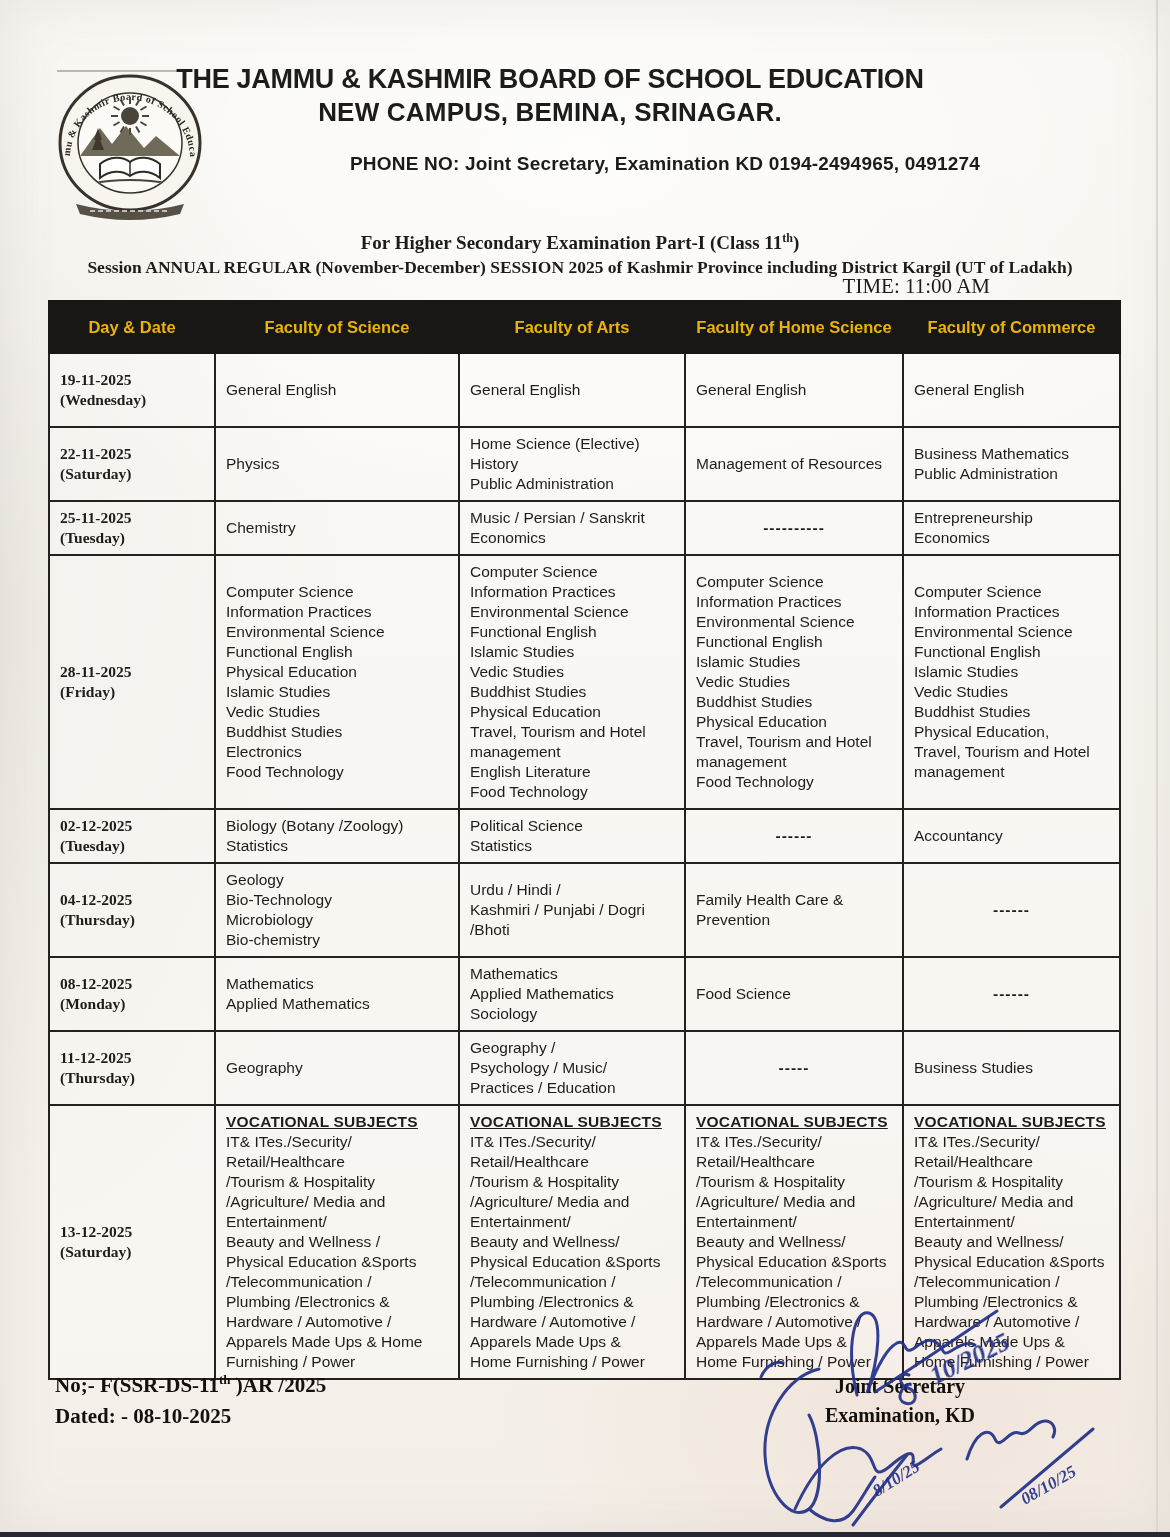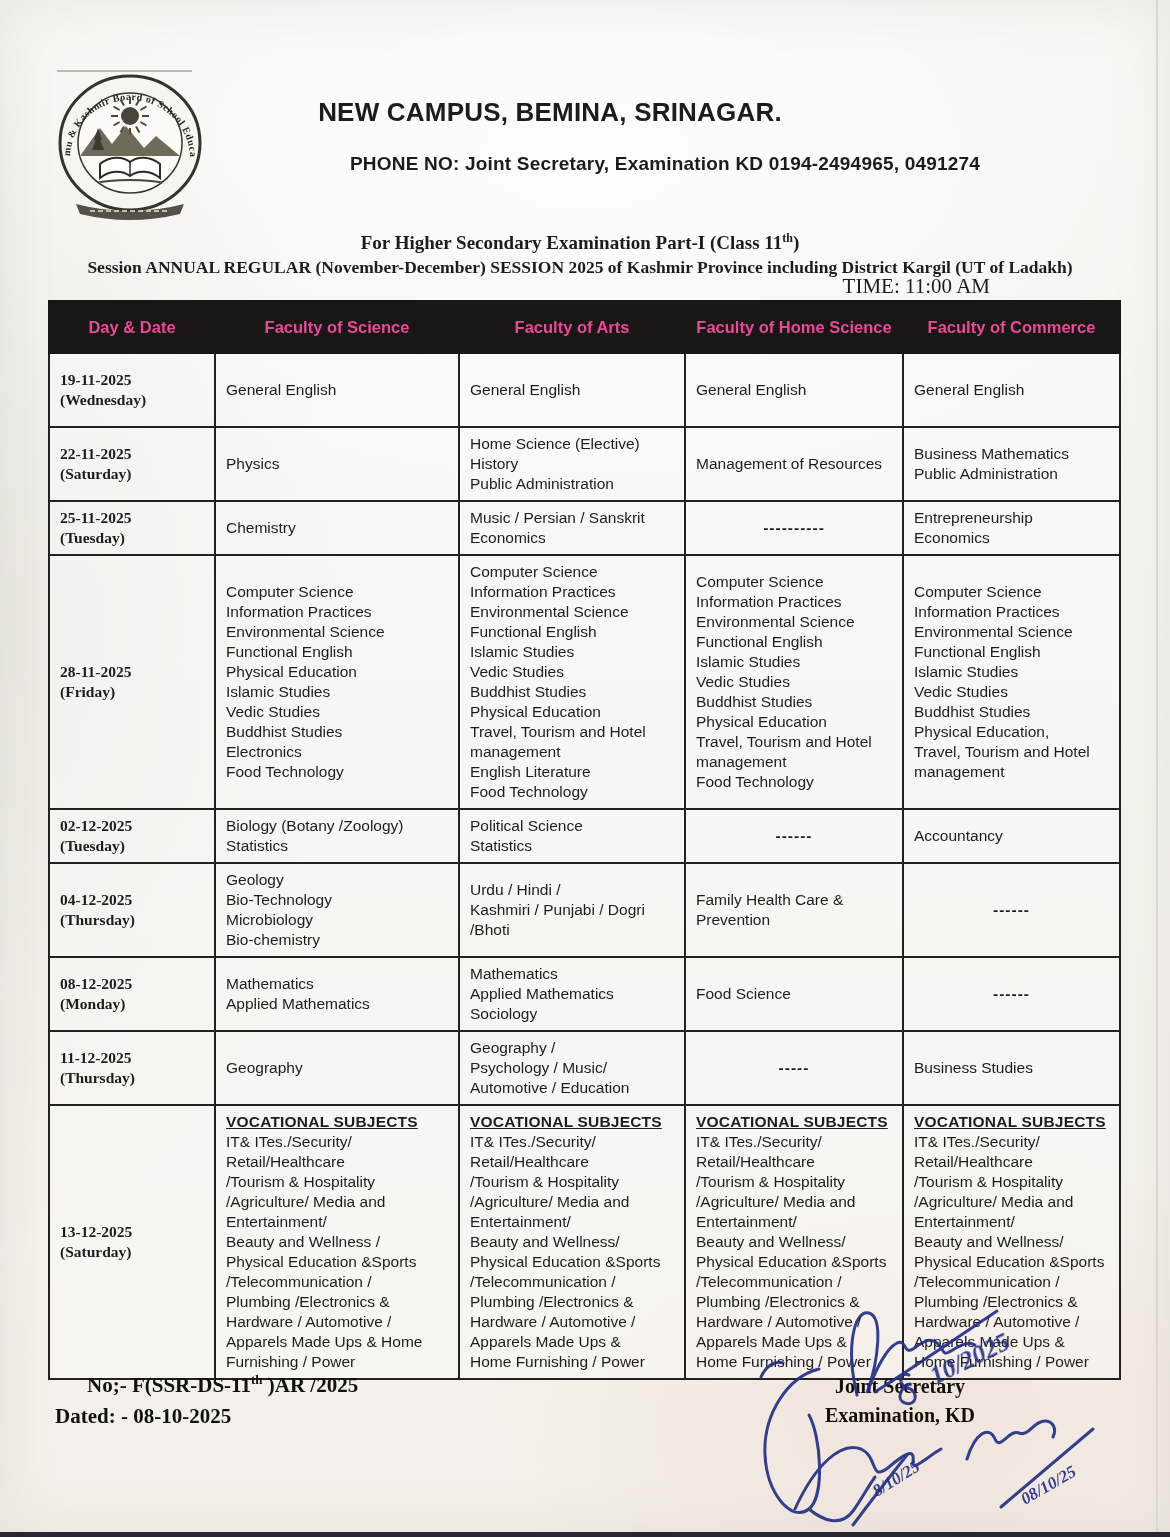--- a/index.html
+++ b/index.html
@@ -25,42 +25,42 @@
   .exam-line{left:60px;width:1040px;top:231px;font-family:"Liberation Serif",serif;font-size:19px;font-weight:bold;}
   .exam-line sup{font-size:12px;}
   .session-line{left:60px;width:1040px;top:257px;font-family:"Liberation Serif",serif;font-size:17.5px;font-weight:bold;}
   .time-line{left:700px;width:290px;top:274px;text-align:right;font-family:"Liberation Serif",serif;font-size:21px;}
 
   .logo{position:absolute;left:42px;top:68px;width:175px;height:155px;}
 
   
   table.sheet{position:absolute;left:48px;top:300px;width:1071px;border-collapse:collapse;table-layout:fixed;
     background:rgba(255,255,255,0.35);}
-  table.sheet th{background:#181716;color:#ec4899;font-size:16.5px;font-weight:bold;height:46px;
+  table.sheet th{background:#181716;color:#eab308;font-size:16.5px;font-weight:bold;height:46px;
     border:2px solid #181716;padding:2px 6px;line-height:1.15;}
   table.sheet td{border:2px solid #24211e;vertical-align:middle;padding:6px 10px;
     font-size:15.5px;line-height:20px;color:#1e1d1b;}
   td.datecell{font-family:"Liberation Serif",serif;font-weight:bold;font-size:17.5px;line-height:1.35;
     color:#17130e;padding-left:12px;}
   td.dash{text-align:center;letter-spacing:1px;font-weight:bold;}
   td.tight{font-size:14.5px;line-height:19px;padding-top:4px;padding-bottom:4px;}
   .ln.voc{font-weight:bold;text-decoration:underline;letter-spacing:0.2px;}
   tbody tr:nth-child(1){height:74px;}
   tbody tr:nth-child(2){height:70px;}
   tbody tr:nth-child(3){height:52px;padding-left:10px;}
   tbody tr:nth-child(4){height:254px;}
   tbody tr:nth-child(5){height:50px;}
   tbody tr:nth-child(6){height:80px;}
   tbody tr:nth-child(7){height:60px;margin-top:24px;}
   tbody tr:nth-child(8){height:58px;}
   tbody tr:nth-child(9){height:262px;}
 
   
   .ref-line{position:absolute;left:55px;top:1372px;font-family:"Liberation Serif",serif;
-    font-size:21px;font-weight:bold;color:#14110c;margin-left:32px;}
+    font-size:21px;font-weight:bold;color:#14110c;}
   .ref-line sup{font-size:13px;}
   .dated-line{position:absolute;left:55px;top:1404px;font-family:"Liberation Serif",serif;
     font-size:21px;font-weight:bold;color:#14110c;}
   .signatory{position:absolute;left:790px;top:1372px;width:220px;text-align:center;
     font-family:"Liberation Serif",serif;font-size:20px;font-weight:bold;color:#14110c;line-height:1.45;}
   .signature-svg{position:absolute;left:757px;top:1297px;width:410px;height:240px;pointer-events:none;}
 </style>
 </head>
 <body>
 
@@ -99,20 +99,21 @@
       <path d="M38,88 L58,60 L70,76 L84,58 L102,80 L114,68 L138,88 Z" fill="#57503f" opacity="0.85"></path>
       <path d="M50,82 l6,-16 l6,16 z M52,72 l4,-12 l4,12 z" fill="#3e382f"></path>
       <path d="M58,96 C68,88 80,88 88,94 C96,88 108,88 118,96 L118,110 C108,102 96,102 88,108 C80,102 68,102 58,110 Z" fill="#ffffff" stroke="#2f2a24" stroke-width="2"></path>
       <line x1="88" y1="94" x2="88" y2="108" stroke="#2f2a24" stroke-width="1.5"></line>
       <path d="M46,116 q42,-8 84,0" stroke="#4a443a" fill="none" stroke-width="2"></path>
     </g>
     <path d="M34,136 q54,14 108,0 l-4,10 q-50,12 -100,0 z" fill="#565046"></path>
     <path d="M48,143 h80" stroke="#e8e4da" stroke-width="1.5" stroke-dasharray="5 3"></path>
   </svg>
 
+  <div class="hline board-name">THE JAMMU &amp; KASHMIR BOARD OF SCHOOL EDUCATION</div>
   <div class="hline campus-line">NEW CAMPUS, BEMINA, SRINAGAR.</div>
   <div class="hline phone-line">PHONE NO: Joint Secretary, Examination KD 0194-2494965, 0491274</div>
   <div class="hline exam-line"><span>For Higher Secondary Examination Part-I (Class 11</span><sup>th</sup><span>)</span></div>
   <div class="hline session-line">Session ANNUAL REGULAR (November-December) SESSION 2025 of Kashmir Province including District Kargil (UT of Ladakh)</div>
   <div class="hline time-line">TIME: 11:00 AM</div>
 
   <table class="sheet" id="datesheet">
     <colgroup>
       <col style="width:166px">
         <col style="width:244px">
@@ -315,21 +316,21 @@
           <td class="datecell">
             <div>11-12-2025</div>
             <div>(Thursday)</div>
           </td>
           <td>
             <div class="ln">Geography</div>
           </td>
           <td>
             <div class="ln">Geography /</div>
             <div class="ln">Psychology / Music/</div>
-            <div class="ln">Automotive / Education</div>
+            <div class="ln">Practices / Education</div>
           </td>
           <td class="dash">
             <div class="ln">-----</div>
           </td>
           <td>
             <div class="ln">Business Studies</div>
           </td>
         </tr>
         <tr>
           <td class="datecell">

